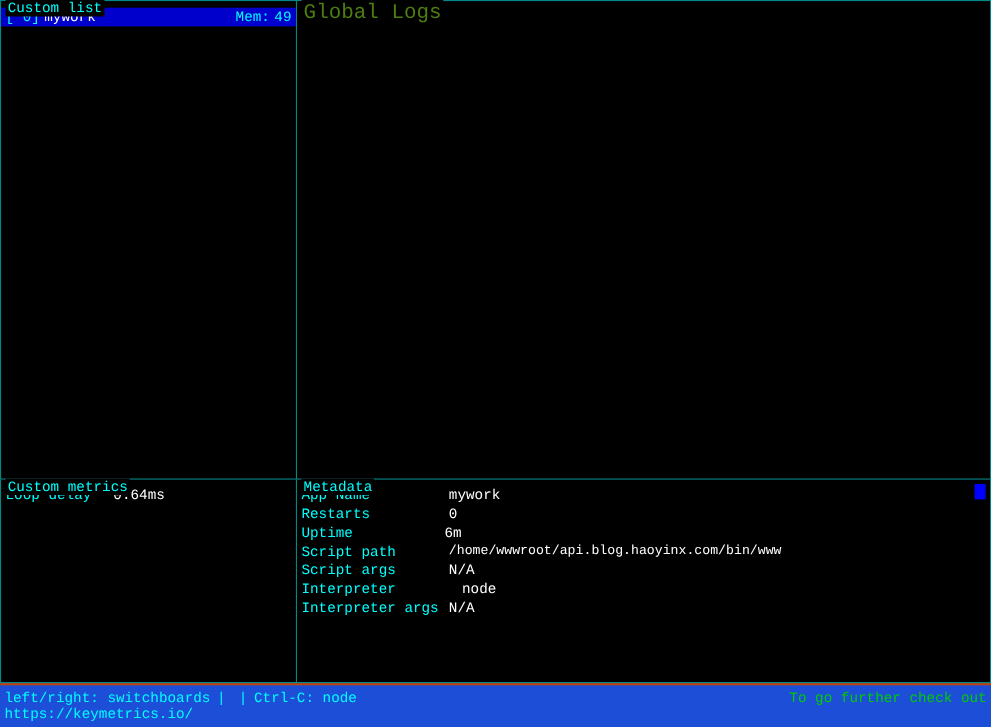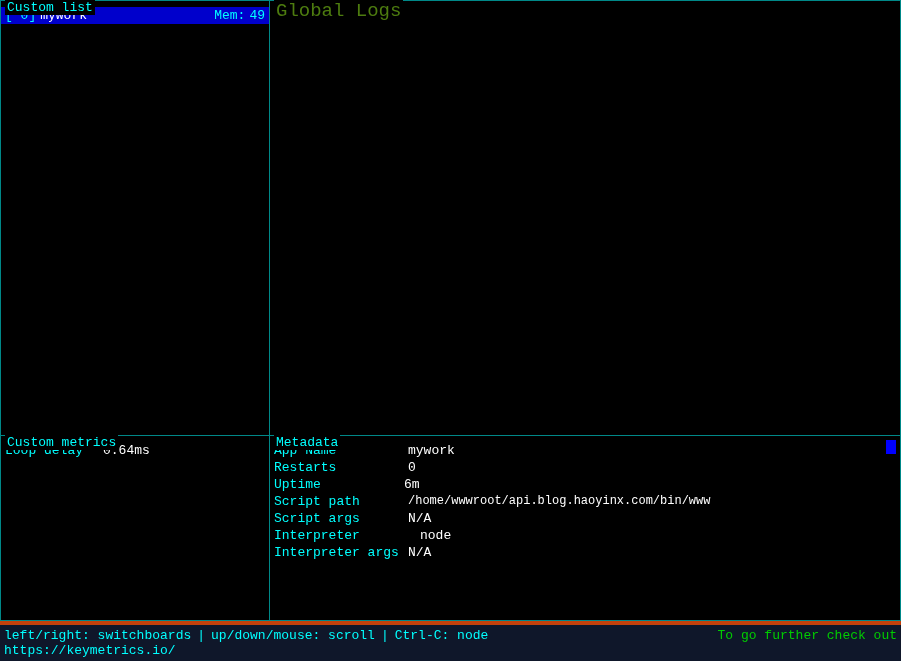--- a/index.html
+++ b/index.html
@@ -109,26 +109,25 @@
         <div style="display:flex; gap:4px; padding:1px 0;">
           <span style="color:#00ffff; min-width:130px;">Interpreter args</span>
           <span style="color:#ffffff;">N/A</span>
         </div>
 
       </div>
     </div>
 
   </div>
 
-  <div style="height:40px; background:#0f172a; border-top:4px solid #c2410c; display:flex; flex-direction:column; padding:3px 4px; justify-content:center;">
+  <div style="height:40px; background:#1d4ed8; border-top:2px solid #c2410c; display:flex; flex-direction:column; padding:3px 4px; justify-content:center;">
     <div style="display:flex; align-items:center; color:#00ffff;">
       <span>left/right: switch </span>
       <span style="color:#00ffff;">boards</span>
       <span style="color:#00ffff; margin:0 6px;">|</span>
-      <span>up/down/mouse: scroll</span>
       <span style="color:#00ffff; margin:0 6px;">|</span>
       <span>Ctrl-C: node</span>
       <span style="margin-left:auto; color:#00cc00;">
         <span>To</span>
         <span> go further check out</span>
       </span>
     </div>
     <div style="display:flex; align-items:center; color:#00ffff;">
       <span style="color:#00ffff;">https://keymetrics.io/</span>
     </div>

